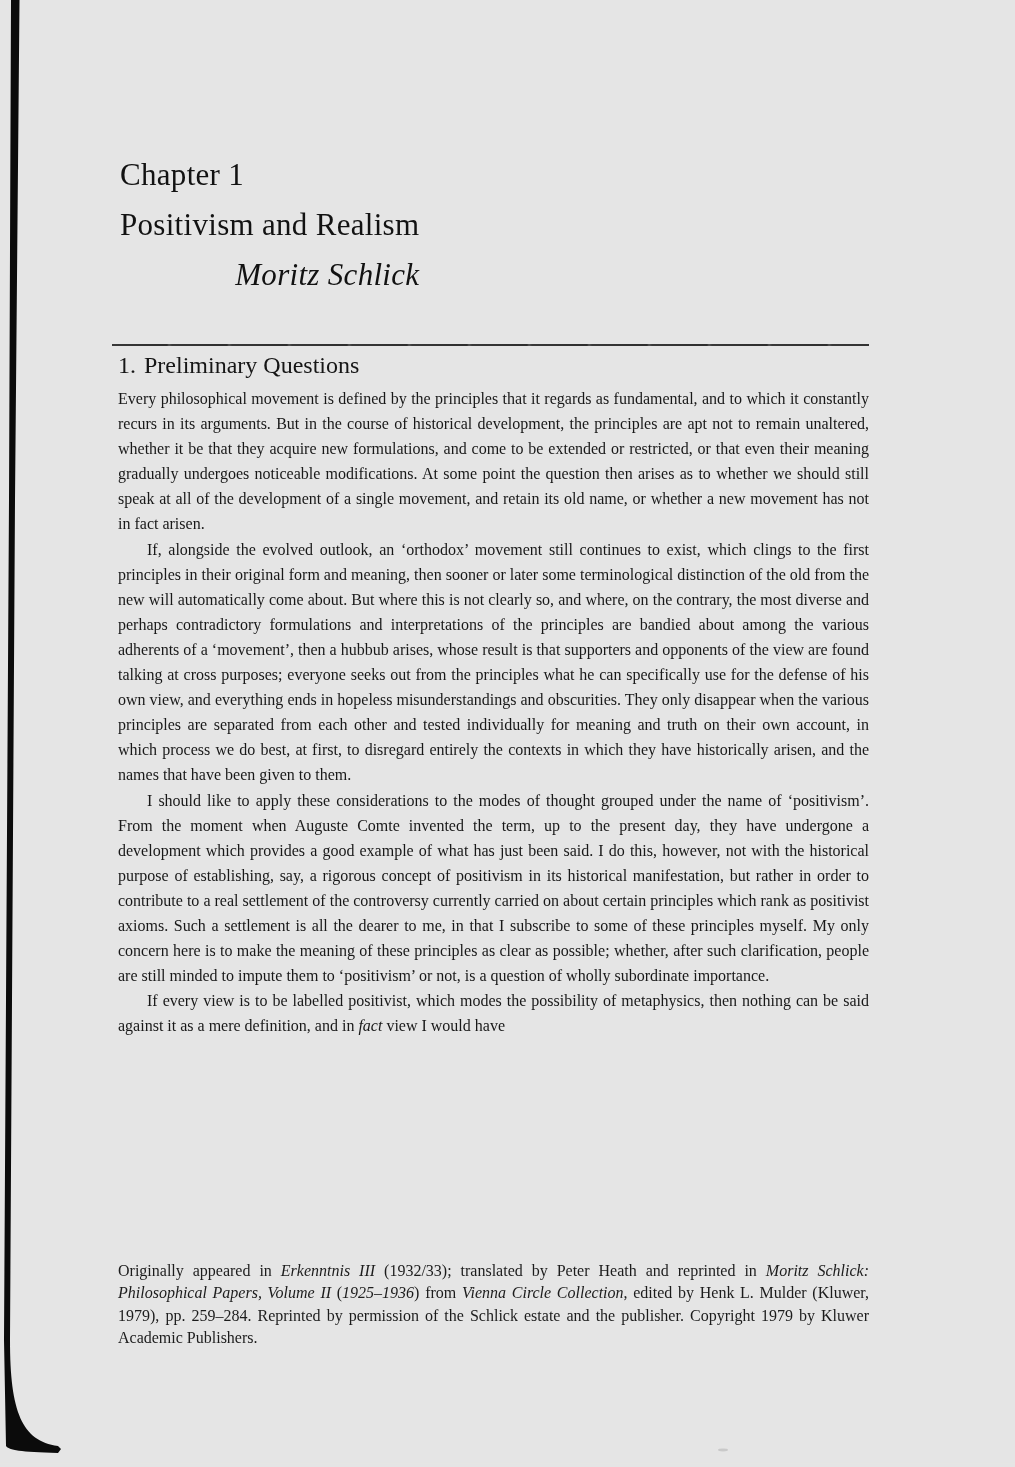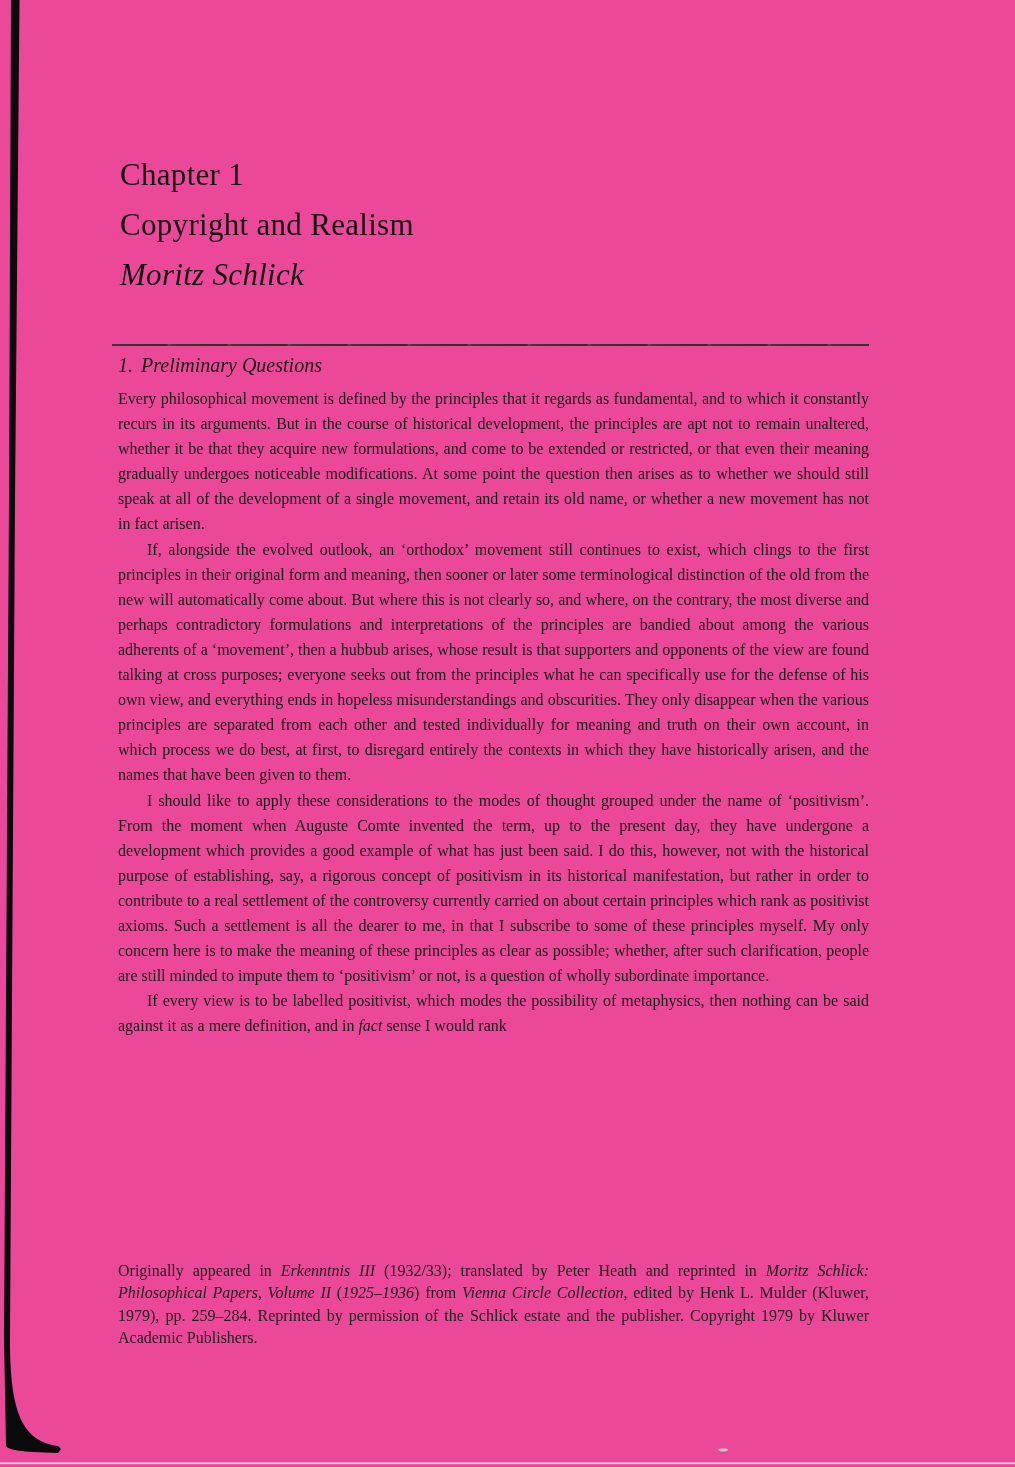--- a/index.html
+++ b/index.html
@@ -4,21 +4,21 @@
 <style>
   html, body {
     margin: 0;
     padding: 0;
     background: #ffffff;
   }
   .page {
     position: relative;
     width: 1015px;
     height: 1467px;
-    background: #ec4899;
+    background: #e5e5e5;
     font-family: "Liberation Serif", "DejaVu Serif", serif;
     color: #1a1a1a;
     overflow: hidden;
   }
   .artifacts {
     position: absolute;
     left: 0; top: 0;
     width: 1015px;
     height: 1467px;
     pointer-events: none;
@@ -32,38 +32,37 @@
   .chapter-title,
   .author {
     font-size: 31px;
     line-height: 50px;
     font-weight: normal;
     margin: 0;
     color: #121212;
     letter-spacing: 0.3px;
     white-space: nowrap;
   }
-  .author { font-style: italic; }
+  .author { font-style: italic; text-align: right; }
   .divider {
     position: absolute;
     left: 112px;
     top: 344px;
     width: 757px;
     height: 2px;
     background: repeating-linear-gradient(90deg,
       #383838 0px, #2e2e2e 55px, #555555 57px, #383838 60px);
   }
   .section-heading {
     position: absolute;
     left: 118px;
     top: 352px;
     margin: 0;
-    font-size: 20px;
+    font-size: 24px;
     line-height: 26px;
-    font-style: italic;
     font-weight: normal;
     color: #161616;
     white-space: nowrap;
   }
   .section-heading .section-number { margin-right: 8px; }
   .body-text {
     position: absolute;
     left: 118px;
     top: 386px;
     width: 751px;
@@ -101,32 +100,32 @@
              C20,1452 9,1450 6,1446
              L4,1340 L6,1000 L9,500 Z" fill="#0b0b0b"></path>
 
     <ellipse cx="723" cy="1450" rx="5" ry="1.4" fill="#c9c9c9"></ellipse>
 
     <rect x="0" y="1462.5" width="1015" height="1.6" fill="#e6e6e4"></rect>
   </svg>
 
   <header class="chapter-header">
     <div class="chapter-label">Chapter 1</div>
-    <h1 class="chapter-title">Copyright and Realism</h1>
+    <h1 class="chapter-title">Positivism and Realism</h1>
     <div class="author">Moritz Schlick</div>
   </header>
 
   <div class="divider"></div>
 
   <h2 class="section-heading">
     <span class="section-number">1.</span><span>Preliminary Questions</span>
   </h2>
 
   <main class="body-text">
       <p><span>Every philosophical movement is defined by the principles that it regards as fundamental, and to which it constantly recurs in its arguments. But in the course of historical development, the principles are apt not to remain unaltered, whether it be that they acquire new formulations, and come to be extended or restricted, or that even their meaning gradually undergoes noticeable modifications. At some point the question then arises as to whether we should still speak at all of the development of a single movement, and retain its old name, or whether a new movement has not in fact arisen.</span></p>
       <p class="indent"><span>If, alongside the evolved outlook, an ‘orthodox’ movement still continues to exist, which clings to the first principles in their original form and meaning, then sooner or later some terminological distinction of the old from the new will automatically come about. But where this is not clearly so, and where, on the contrary, the most diverse and perhaps contradictory formulations and interpretations of the principles are bandied about among the various adherents of a ‘movement’, then a hubbub arises, whose result is that supporters and opponents of the view are found talking at cross purposes; everyone seeks out from the principles what he can specifically use for the defense of his own view, and everything ends in hopeless misunderstandings and obscurities. They only disappear when the various principles are separated from each other and tested individually for meaning and truth on their own account, in which process we do best, at first, to disregard entirely the contexts in which they have historically arisen, and the names that have been given to them.</span></p>
       <p class="indent"><span>I should like to apply these considerations to the modes of thought grouped under the name of ‘positivism’. From the moment when Auguste Comte invented the term, up to the present day, they have undergone a development which provides a good example of what has just been said. I do this, however, not with the historical purpose of establishing, say, a rigorous concept of positivism in its historical manifestation, but rather in order to contribute to a real settlement of the controversy currently carried on about certain principles which rank as positivist axioms. Such a settlement is all the dearer to me, in that I subscribe to some of these principles myself. My only concern here is to make the meaning of these principles as clear as possible; whether, after such clarification, people are still minded to impute them to ‘positivism’ or not, is a question of wholly subordinate importance.</span></p>
-      <p class="indent"><span>If every view is to be labelled positivist, which modes the possibility of metaphysics, then nothing can be said against it as a mere definition, and in </span><em>fact</em><span> sense I would rank</span></p>
+      <p class="indent"><span>If every view is to be labelled positivist, which modes the possibility of metaphysics, then nothing can be said against it as a mere definition, and in </span><em>fact</em><span> view I would have</span></p>
     </main>
 
   <footer class="footnote"><span>Originally appeared in </span><em>Erkenntnis III</em><span> (1932/33); translated by Peter Heath and reprinted in </span><em>Moritz Schlick: Philosophical Papers, Volume II</em><span> (</span><em>1925–1936</em><span>) from </span><em>Vienna Circle Collection</em><span>, edited by Henk L. Mulder (Kluwer, 1979), pp. 259–284. Reprinted by permission of the Schlick estate and the publisher. Copyright 1979 by Kluwer Academic Publishers.</span></footer>
 
 </div>
 
 </body></html>

